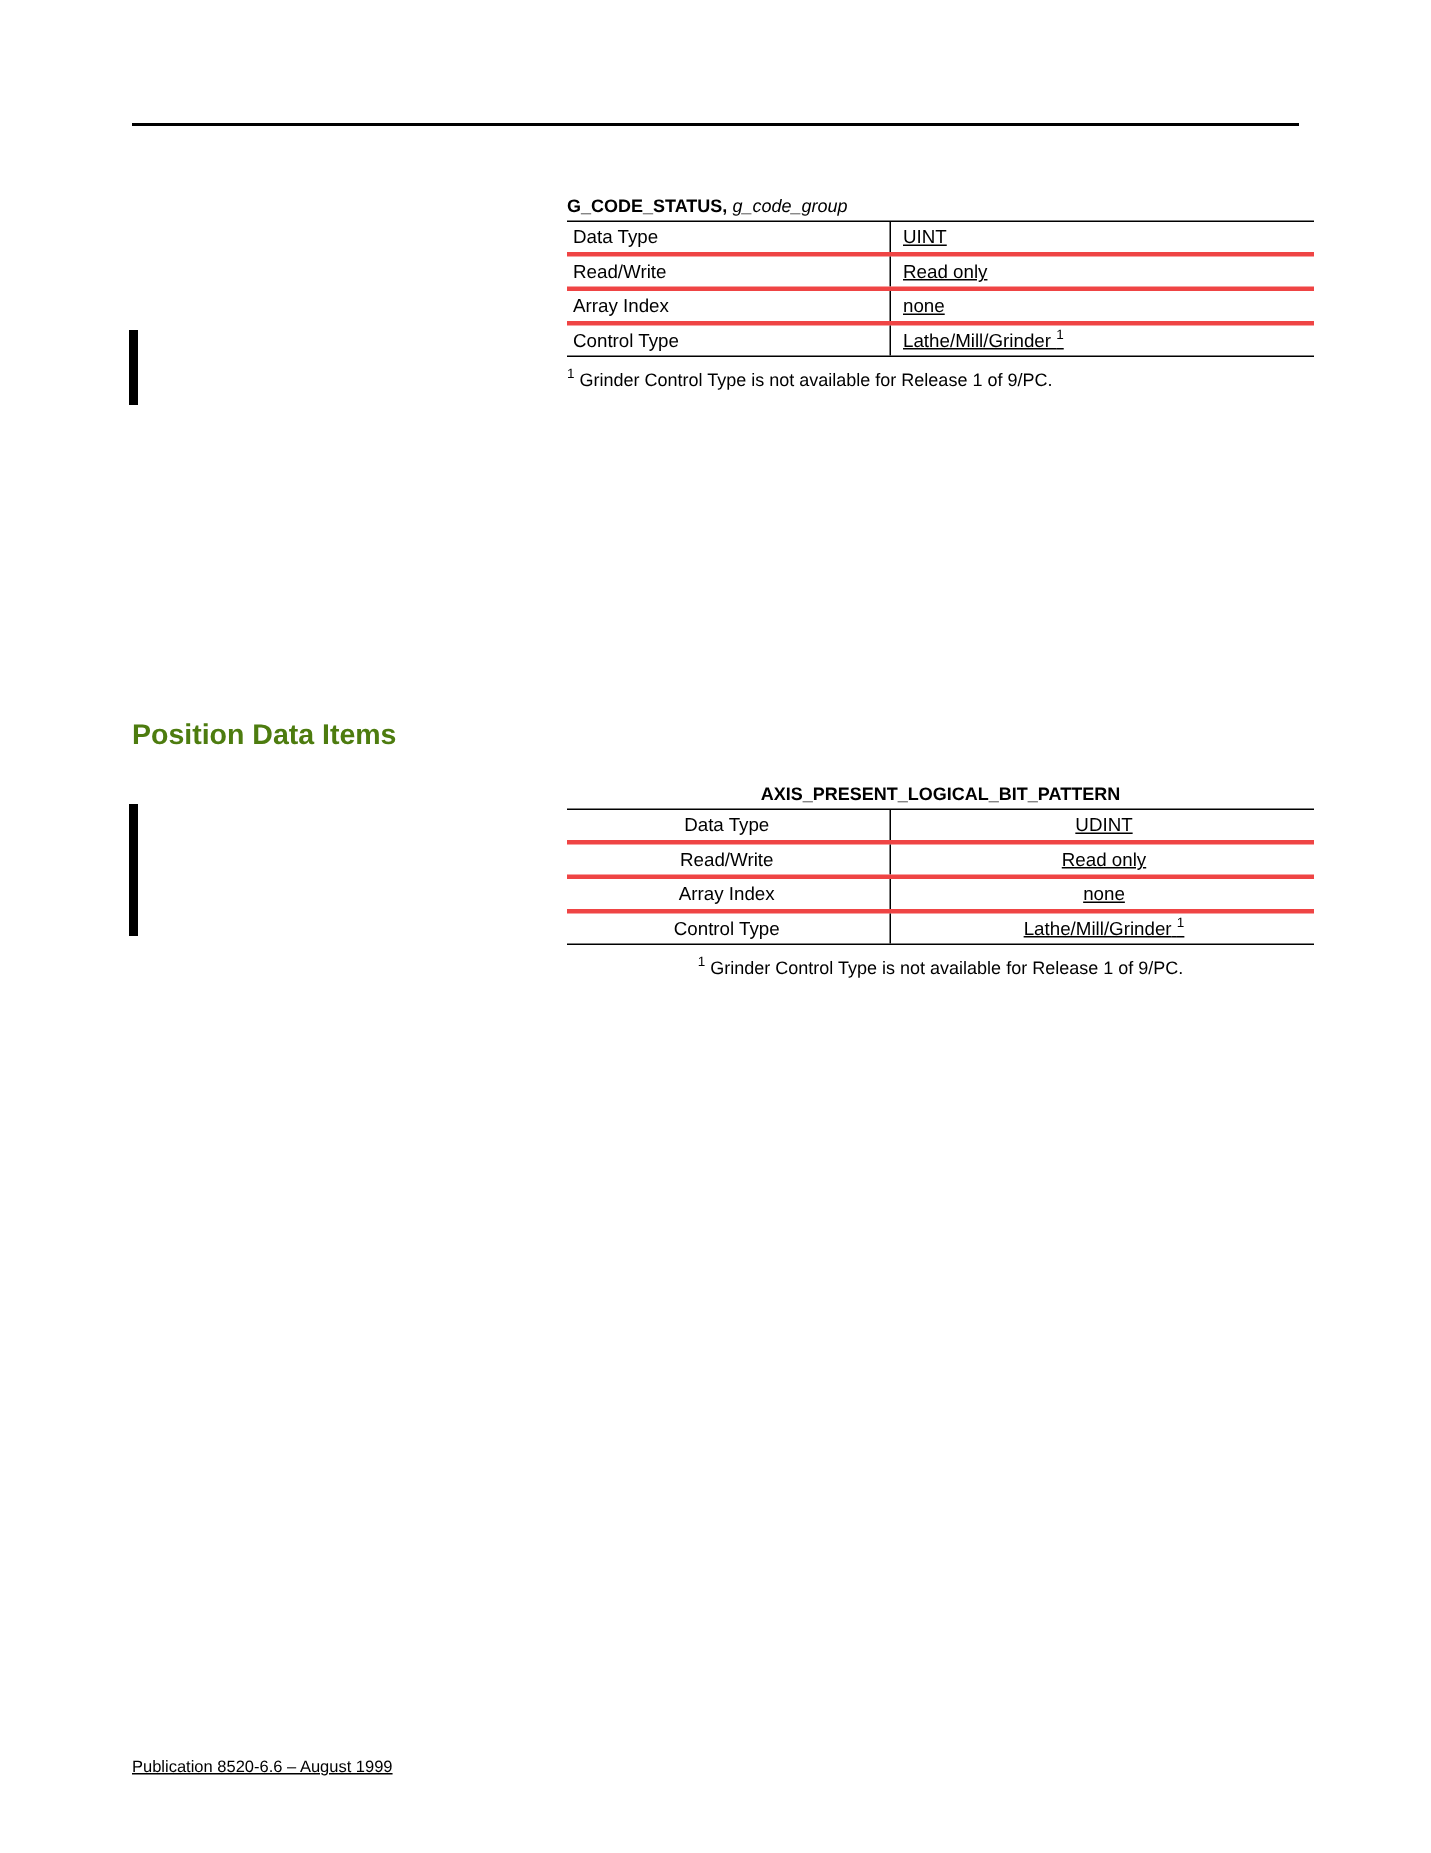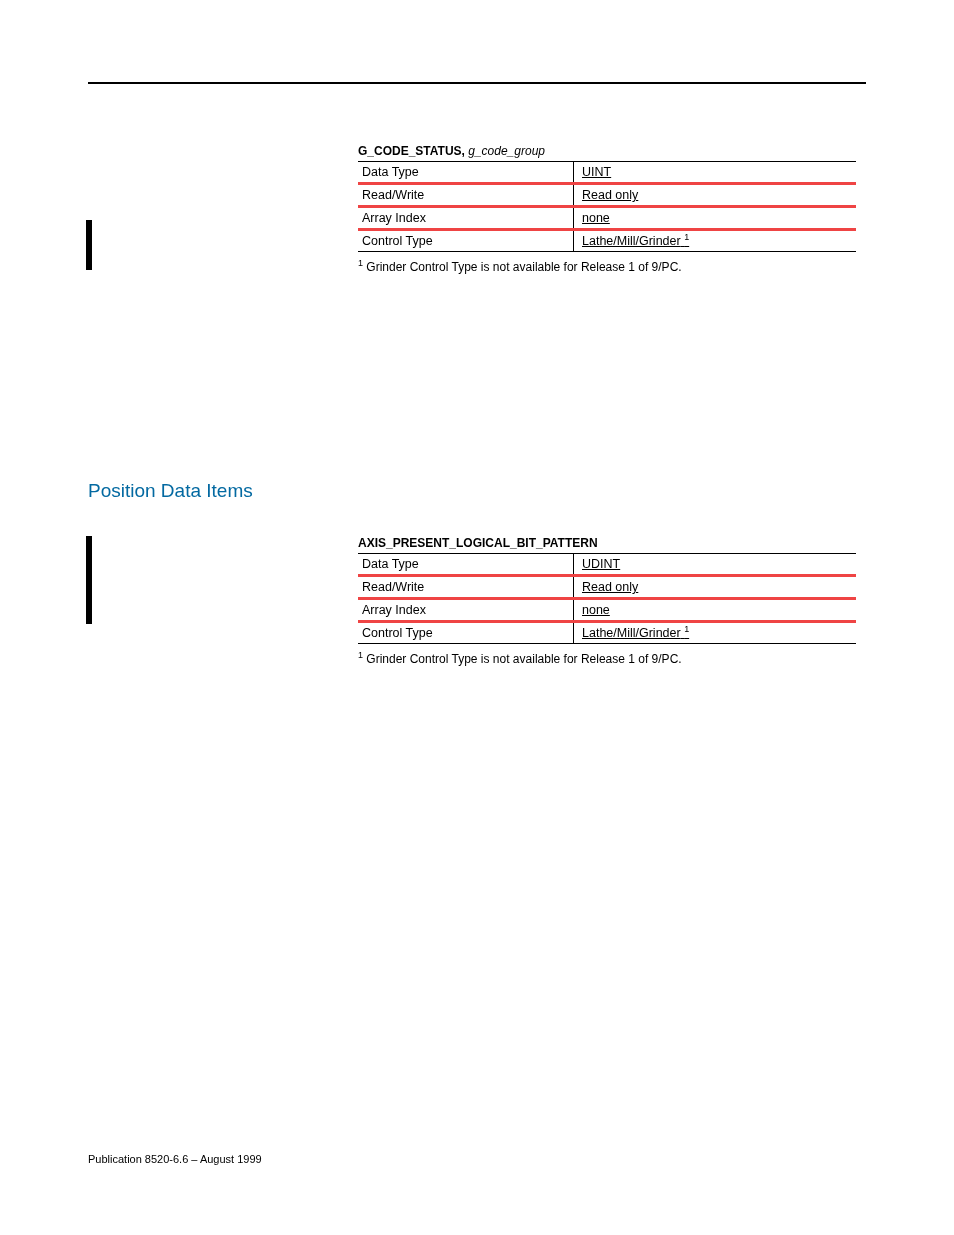--- a/index.html
+++ b/index.html
@@ -27,29 +27,28 @@
   }
   .change-bar {
     position: absolute;
     left: 86px;
     width: 6px;
     background: #000;
   }
   .section-heading {
     position: absolute;
     left: 88px;
-    font-weight: normal;
+    font-weight: bold;
     font-size: 19px;
-    color: #0369a1;
+    color: #4d7c0f;
   }
   .table-block {
     position: absolute;
-    left: 358px;
+    left: 378px;
     width: 498px;
-    margin-top: 14px;
   }
   .table-title {
     font-size: 12px;
     font-weight: bold;
     padding-bottom: 3px;
     border-bottom: 1.5px solid #000;
   }
   .table-title .param {
     font-style: italic;
     font-weight: normal;
@@ -83,22 +82,23 @@
   .footnote {
     font-size: 12px;
     margin-top: 8px;
   }
   .footnote .sup {
     font-size: 9px;
   }
   .pub-line {
     position: absolute;
     left: 88px;
-    bottom: 70px;
+    bottom: 51px;
     font-size: 11px;
+    text-decoration: underline;
   }
 </style>
 </head>
 <body>
 
 <div class="page">
 
   <div class="hr-top"></div>
 
   <div class="change-bar" style="top:220px; height:50px;"></div>
@@ -130,21 +130,21 @@
       </table>
     <div class="footnote">
       <span class="sup">1</span><span> Grinder Control Type is not available for Release 1 of 9/PC.</span>
     </div>
   </div>
 
   <div class="section-heading" style="top:480px;">Position Data Items</div>
 
   <div class="change-bar" style="top:536px; height:88px;"></div>
 
-  <div class="table-block" style="top:522px;">
+  <div class="table-block" style="top:522px;text-align:center;">
     <div class="table-title">
       <span>AXIS_PRESENT_LOGICAL_BIT_PATTERN</span>
     </div>
     <table class="data">
       <tbody>
           <tr>
         <td class="col1">Data Type</td>
         <td class="col2">UDINT</td>
       </tr>
       <tr>

